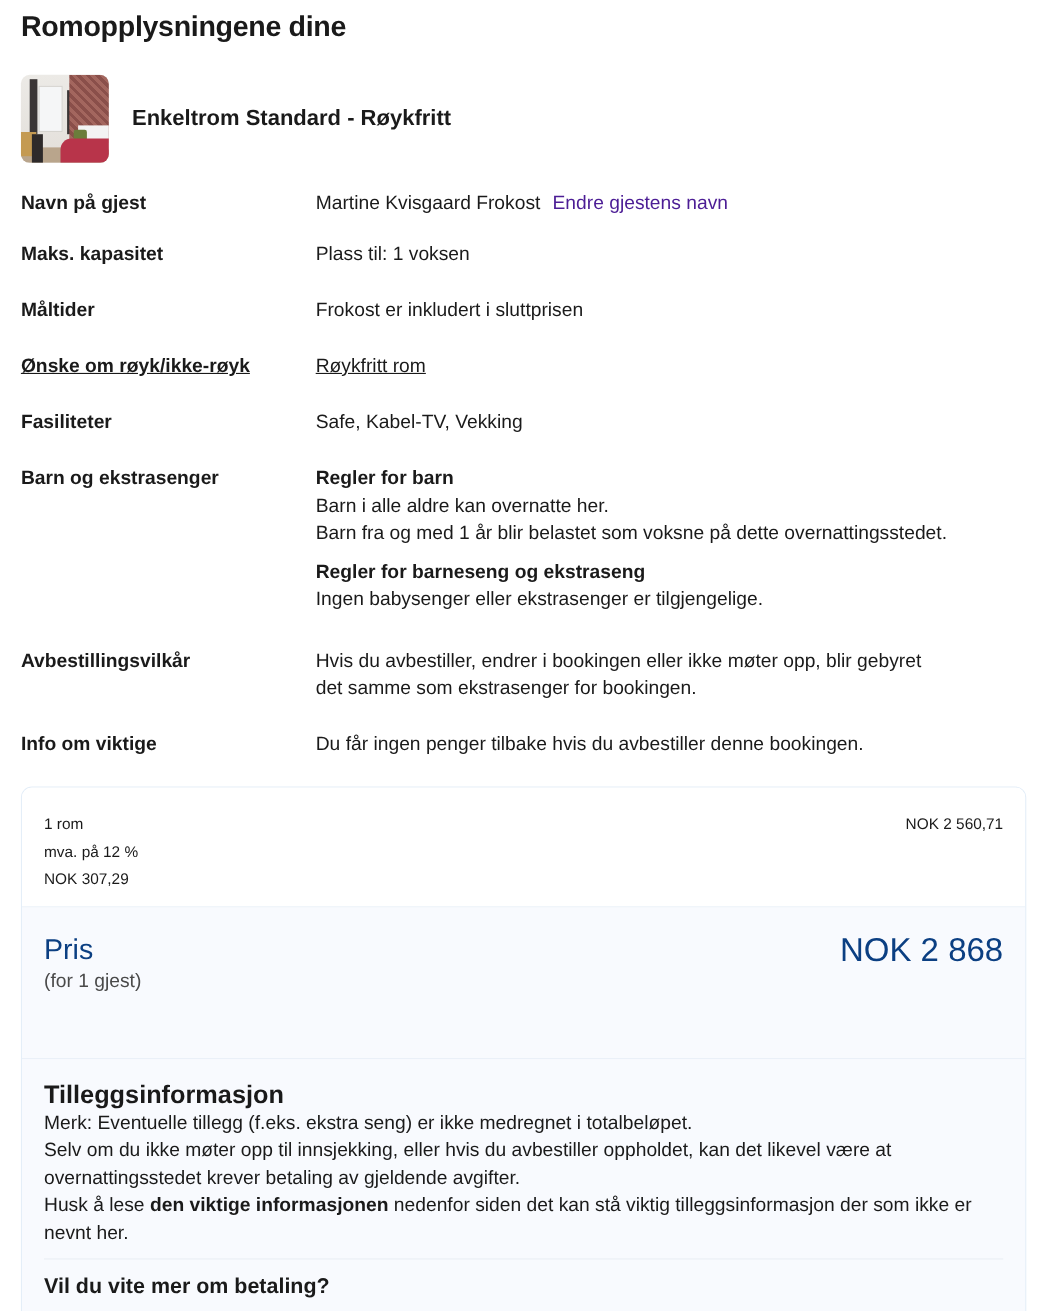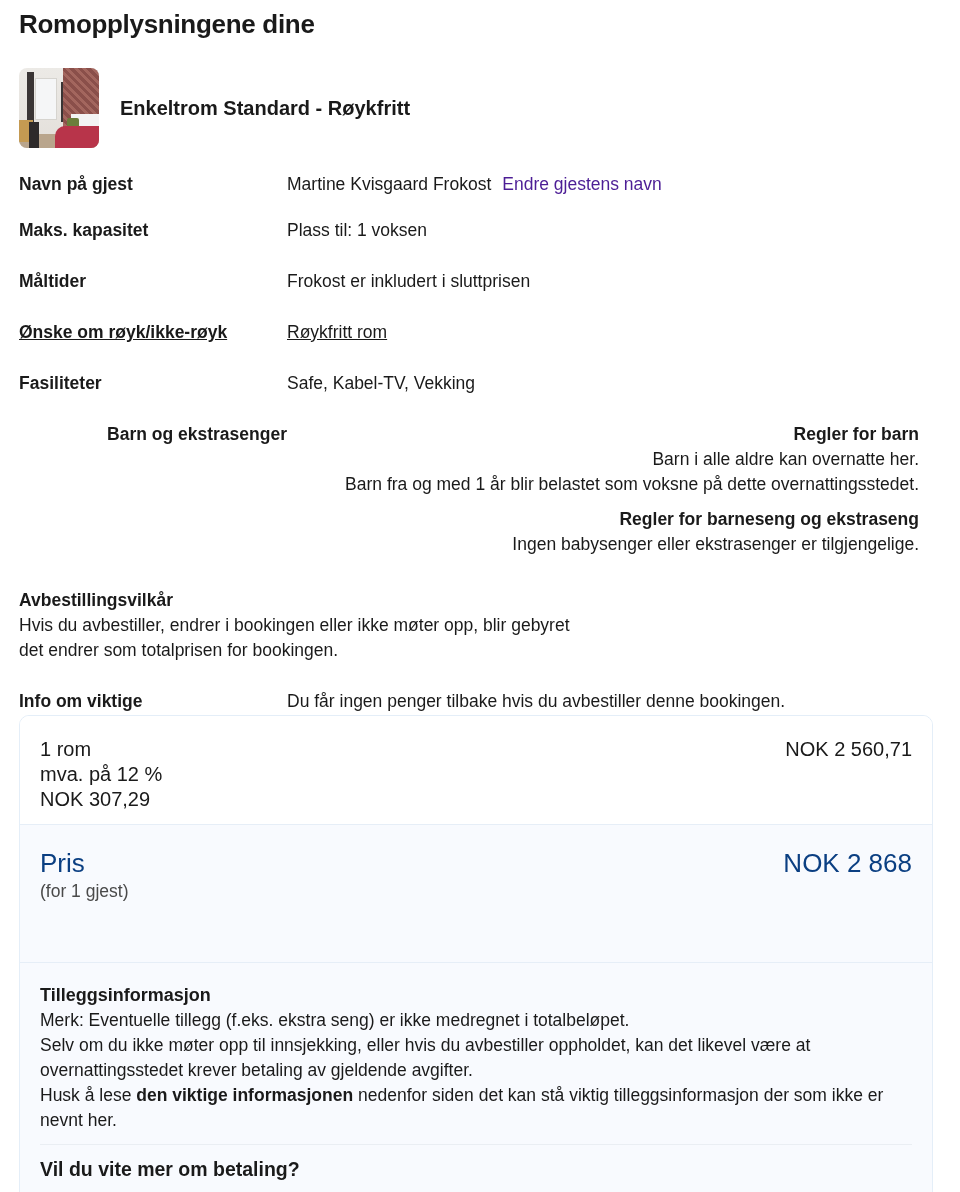--- a/index.html
+++ b/index.html
@@ -39,28 +39,28 @@
   .row .label { width: 268px; font-weight: bold; flex-shrink: 0; }
   .row .value { flex: 1; color: #1a1a1a; }
   .link { color: #4c1d95; margin-left: 11px; cursor: pointer; }
   .bold { font-weight: bold; }
 
   .price-card {
     position: absolute; left: 19px; top: 715px; width: 912px; height: 490px;
     border: 1px solid #e4eef8; border-radius: 10px; overflow: hidden; background: #ffffff;
   }
   .pc-top { height: 108px; position: relative; border-bottom: 1px solid #e6eef7; background: #ffffff; }
-  .pc-line { position: absolute; left: 20px; right: 20px; display: flex; justify-content: space-between; font-size: 20px; line-height: 25px; }
+  .pc-line { position: absolute; left: 20px; right: 20px; display: flex; justify-content: space-between; font-size: 14px; line-height: 25px; }
   .pc-mid { height: 137px; position: relative; background: #f8fafe; border-bottom: 1px solid #e6eef7; }
   .pris-label { position: absolute; left: 20px; top: 132px; font-size: 26px; color: #0b3f82; }
-  .pris-value { position: absolute; right: 20px; top: 132px; font-size: 26px; color: #0b3f82; }
+  .pris-value { position: absolute; right: 20px; top: 132px; font-size: 30px; color: #0b3f82; }
   .pris-sub { position: absolute; left: 20px; top: 165px; font-size: 17.5px; color: #4a4a4a; }
   .pc-bottom { position: relative; background: #f8fafe; height: 245px; }
   .extra { position: absolute; left: 20px; right: 20px; top: 20px; font-size: 17.5px; line-height: 25px; }
-  .extra h3 { margin: 0; font-size: 18px; font-weight: bold; }
+  .extra h3 { margin: 0; font-size: 23px; font-weight: bold; }
   .extra p { margin: 0; }
   .divider { height: 1px; background: #eaeef3; margin: 11px 0 12px 0; }
   .extra h4 { margin: 0; font-size: 19.5px; font-weight: bold; }
 </style>
 </head>
 <body>
 
 <div class="page-title">Romopplysningene dine</div>
 
 <div class="room-header">
@@ -95,35 +95,35 @@
     <div class="value">Frokost er inkludert i sluttprisen</div>
   </div>
   <div class="row" style="margin-top:26px;text-decoration:underline;">
     <div class="label">Ønske om røyk/ikke-røyk</div>
     <div class="value">Røykfritt rom</div>
   </div>
   <div class="row" style="margin-top:26px;">
     <div class="label">Fasiliteter</div>
     <div class="value">Safe, Kabel-TV, Vekking</div>
   </div>
-  <div class="row" style="margin-top:26px;text-align:right;">
+  <div class="row" style="margin-top:26px;">
     <div class="label">Barn og ekstrasenger</div>
     <div class="value">
       <div class="bold">Regler for barn</div>
       <div>Barn i alle aldre kan overnatte her.</div>
       <div>Barn fra og med 1 år blir belastet som voksne på dette overnattingsstedet.</div>
       <div class="bold" style="margin-top:10px;">Regler for barneseng og ekstraseng</div>
       <div>Ingen babysenger eller ekstrasenger er tilgjengelige.</div>
     </div>
   </div>
-  <div class="row" style="margin-top:31px;flex-direction:column;">
+  <div class="row" style="margin-top:31px;">
     <div class="label">Avbestillingsvilkår</div>
     <div class="value">
       <div>Hvis du avbestiller, endrer i bookingen eller ikke møter opp, blir gebyret</div>
-      <div>det endrer som totalprisen for bookingen.</div>
+      <div>det samme som ekstrasenger for bookingen.</div>
     </div>
   </div>
   <div class="row" style="margin-top:26px;">
     <div class="label">Info om viktige</div>
     <div class="value">Du får ingen penger tilbake hvis du avbestiller denne bookingen.</div>
   </div>
 </div>
 
 <div class="price-card">
   <div class="pc-top">

